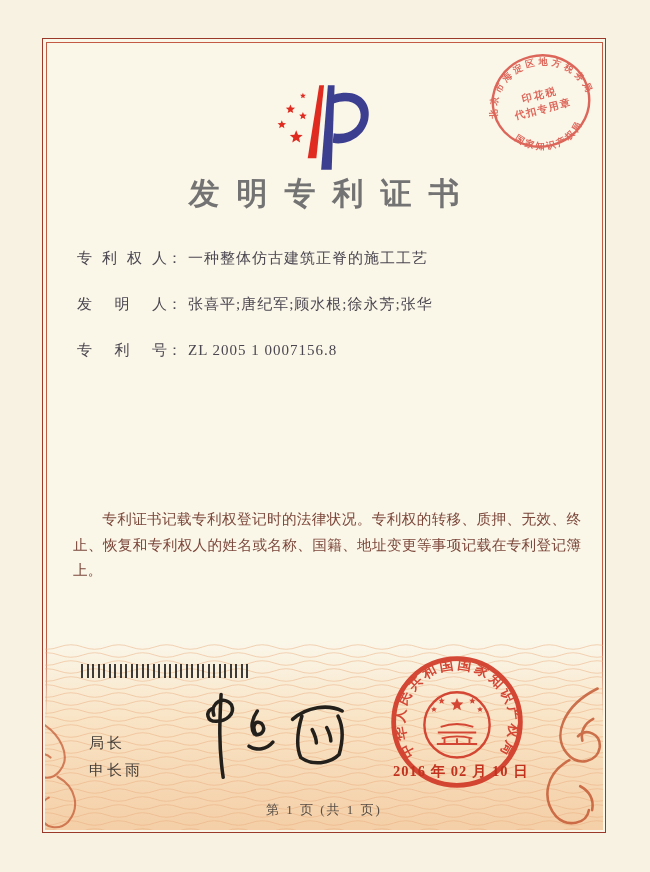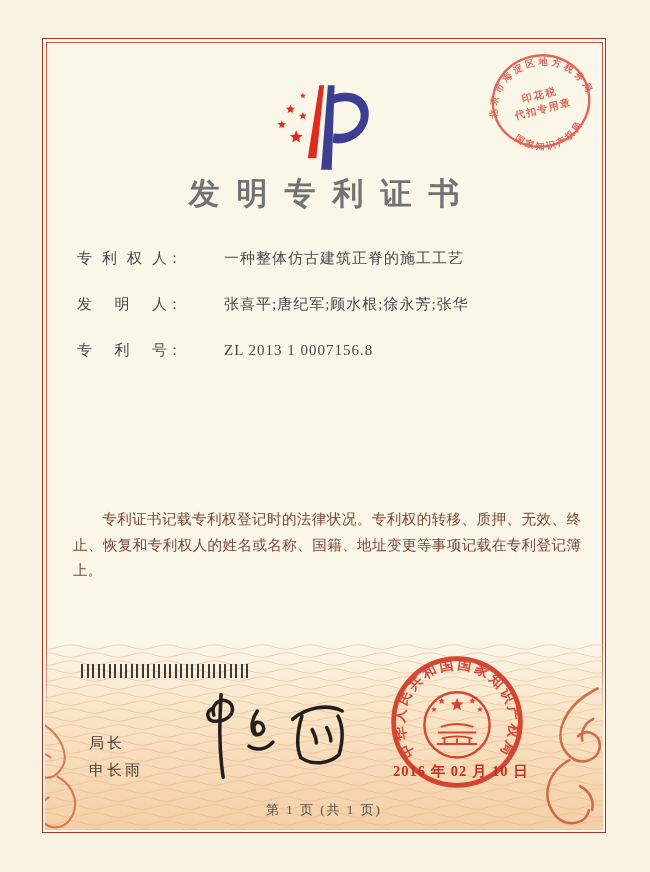--- a/index.html
+++ b/index.html
@@ -15,21 +15,21 @@
   .tax-stamp{position:absolute;left:440px;top:4px;width:116px;height:116px;
              transform:rotate(-14deg);opacity:.82;}
 
   .title{position:absolute;left:0;top:134px;width:100%;text-align:center;
          font-size:31px;font-weight:bold;color:#737373;letter-spacing:17px;text-indent:17px;}
 
   .fields{position:absolute;left:34px;top:210px;width:505px;font-size:15px;color:#4b4750;}
   .frow{height:46px;}
   .flabel{display:inline-block;width:90px;text-align:justify;text-align-last:justify;vertical-align:top;}
   .fcolon{display:inline-block;margin:0 6px 0 0;}
-  .fvalue{letter-spacing:1px;margin-left:36px;}
+  .fvalue{letter-spacing:1px;}
 
   .body-text{position:absolute;left:30px;top:468px;width:508px;font-size:14.6px;
              line-height:25.5px;color:#7b473a;text-align:justify;}
   .body-text p{margin:0;text-indent:2em;}
 
   .strip{position:absolute;left:2px;right:2px;bottom:2px;height:186px;overflow:hidden;
          background:linear-gradient(180deg,rgba(250,246,232,0) 0%,#f9e4c6 40%,#f4cfa7 100%);}
   .waves{position:absolute;inset:0;width:100%;height:100%;}
 
   .barcode{position:absolute;left:36px;top:20px;width:168px;height:14px;opacity:.85;
@@ -89,21 +89,21 @@
     <div class="title">发明专利证书</div>
 
     <div class="fields">
       <div class="frow">
         <span class="flabel">专利权人</span><span class="fcolon">：</span><span class="fvalue">一种整体仿古建筑正脊的施工工艺</span>
       </div>
       <div class="frow">
         <span class="flabel">发明人</span><span class="fcolon">：</span><span class="fvalue">张喜平;唐纪军;顾水根;徐永芳;张华</span>
       </div>
       <div class="frow">
-        <span class="flabel">专利号</span><span class="fcolon">：</span><span class="fvalue">ZL 2013 1 0007156.8</span>
+        <span class="flabel">专利号</span><span class="fcolon">：</span><span class="fvalue">ZL 2005 1 0007156.8</span>
       </div>
     </div>
 
     <div class="body-text">
       <p>专利证书记载专利权登记时的法律状况。专利权的转移、质押、无效、终止、恢复和专利权人的姓名或名称、国籍、地址变更等事项记载在专利登记簿上。</p>
     </div>
 
     <div class="strip">
       <svg class="waves" id="waves" viewBox="0 0 560 186" preserveAspectRatio="none">
           <path d="M-10,3 q12,4.5 24,0 t24,0 q12,4.5 24,0 t24,0 q12,4.5 24,0 t24,0 q12,4.5 24,0 t24,0 q12,4.5 24,0 t24,0 q12,4.5 24,0 t24,0 q12,4.5 24,0 t24,0 q12,4.5 24,0 t24,0 q12,4.5 24,0 t24,0 q12,4.5 24,0 t24,0 q12,4.5 24,0 t24,0 q12,4.5 24,0 t24,0 q12,4.5 24,0 t24,0" fill="none" stroke="#e9ad7e" stroke-width="1" opacity="0.5"></path>

